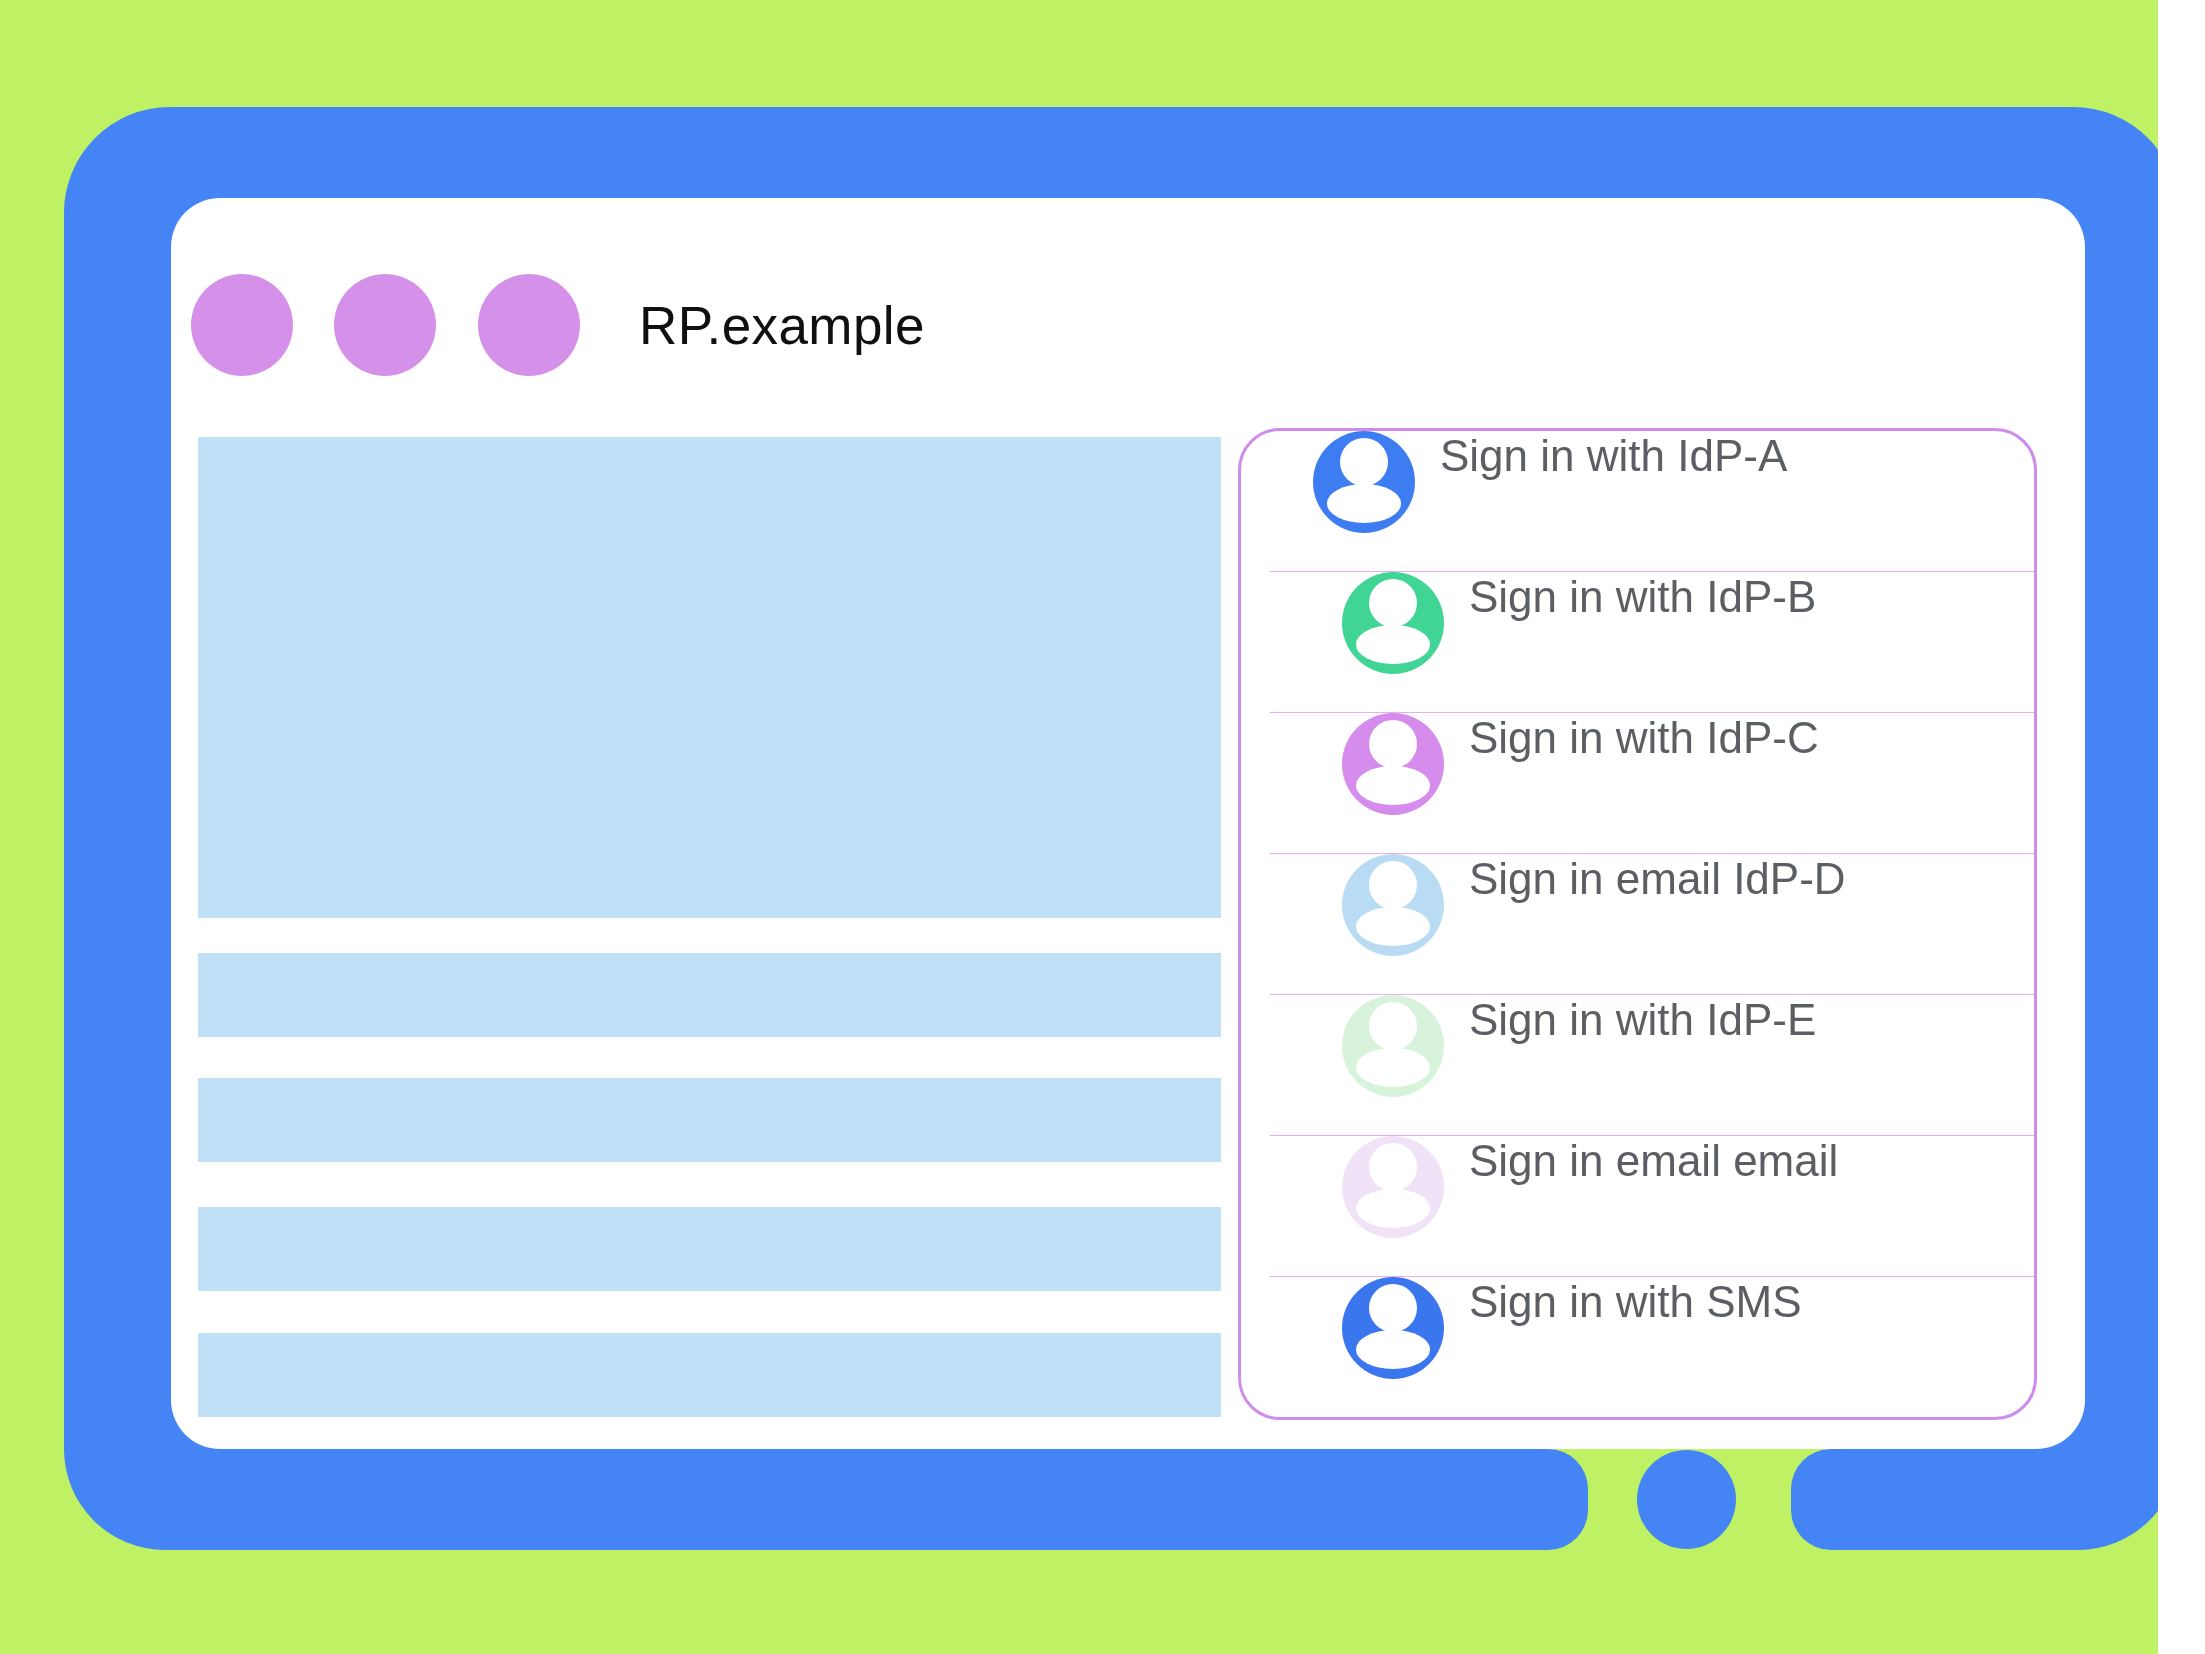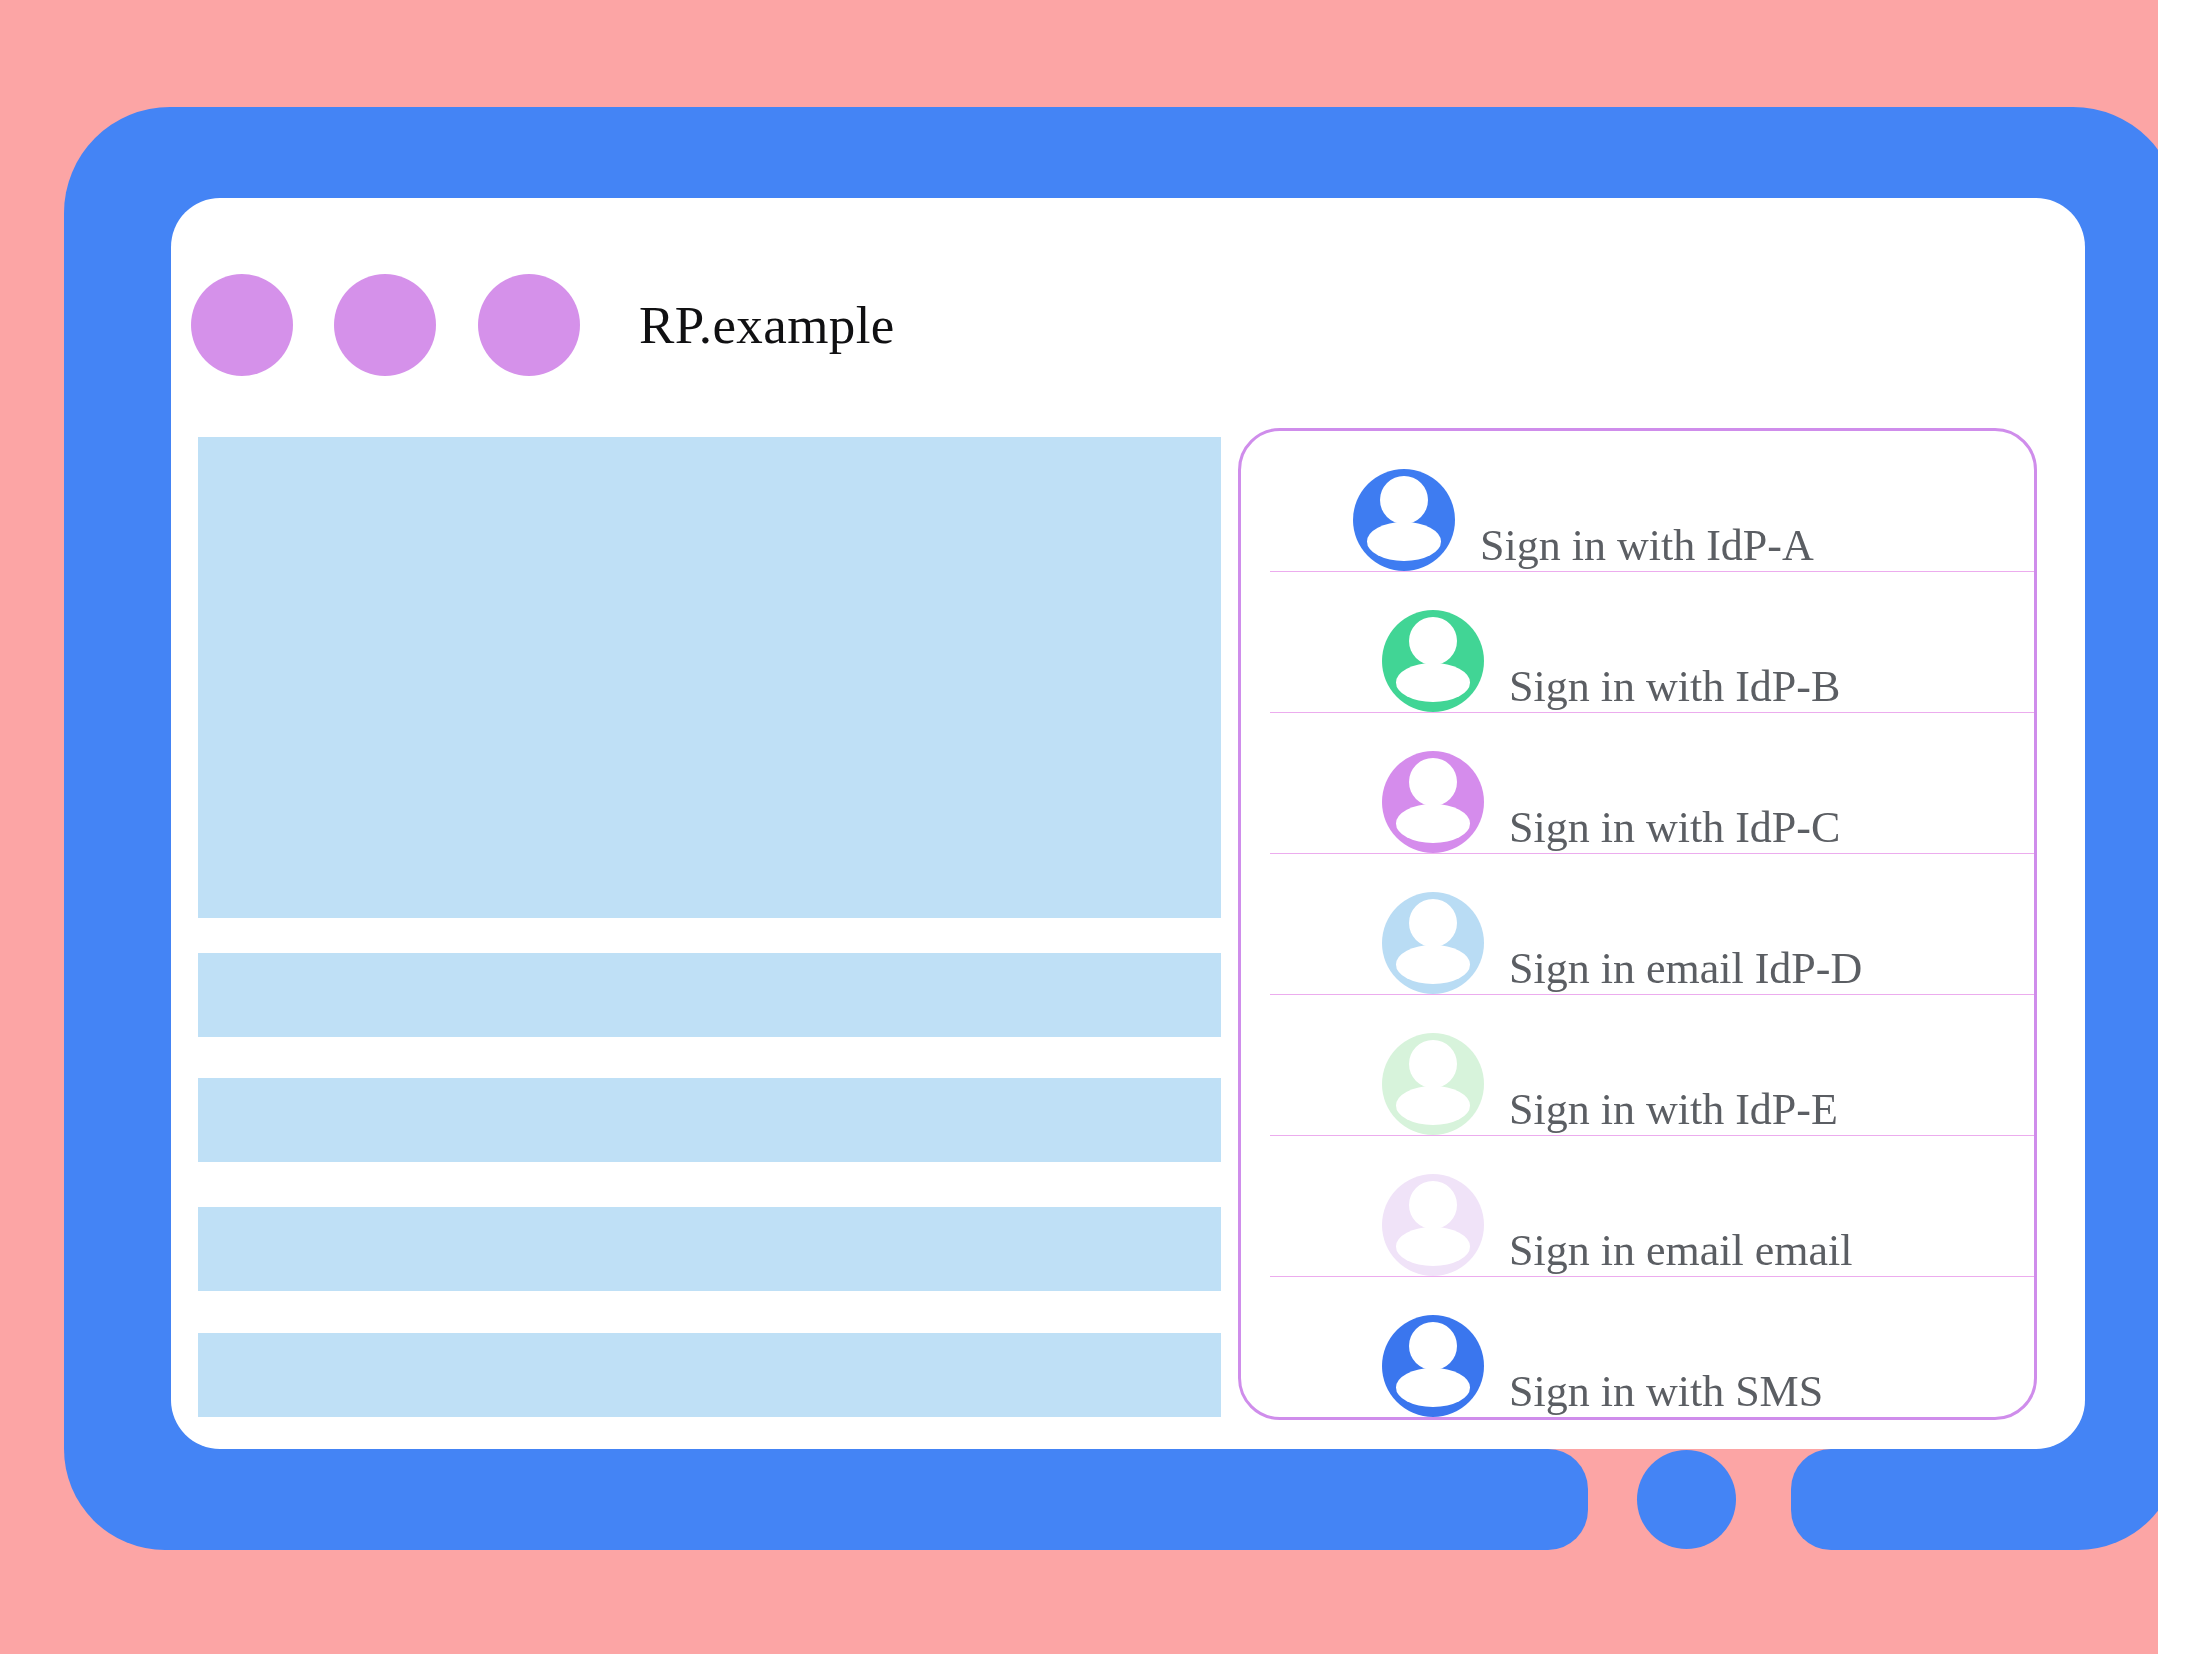--- a/index.html
+++ b/index.html
@@ -4,22 +4,22 @@
 <style>
   html, body {
     margin: 0;
     padding: 0;
     background: #ffffff;
   }
   .canvas {
     position: relative;
     width: 2158px;
     height: 1654px;
-    background: #fca5a5;
-    font-family: Liberation Serif, serif;
+    background: #bef264;
+    font-family: Liberation Sans, sans-serif;
     overflow: hidden;
   }
 
   
   .frame-top {
     position: absolute;
     left: 64px; top: 107px;
     width: 2115px; height: 1342px;
     background: var(--frame-blue, #4484F5);
     border-radius: 106px 106px 0 0;
@@ -101,24 +101,23 @@
     background: #ffffff;
     border: 3.5px solid var(--panel-border-purple, #CF8DEB);
     border-radius: 42px;
     overflow: hidden;
     display: flex;
     flex-direction: column;
   }
   .signin-row {
     flex: 1 1 0;
     display: flex;
-    align-items: flex-end;
+    align-items: flex-start;
     min-height: 0;
     cursor: pointer;
-    padding-left: 40px;
   }
   .signin-row + .signin-row {
     border-top: 1.8px solid var(--divider-pink, #ECACEE);
     margin-left: 29px;
   }
   .avatar {
     position: relative;
     flex: 0 0 auto;
     margin-left: 72px;
     width: 102px; height: 102px;

